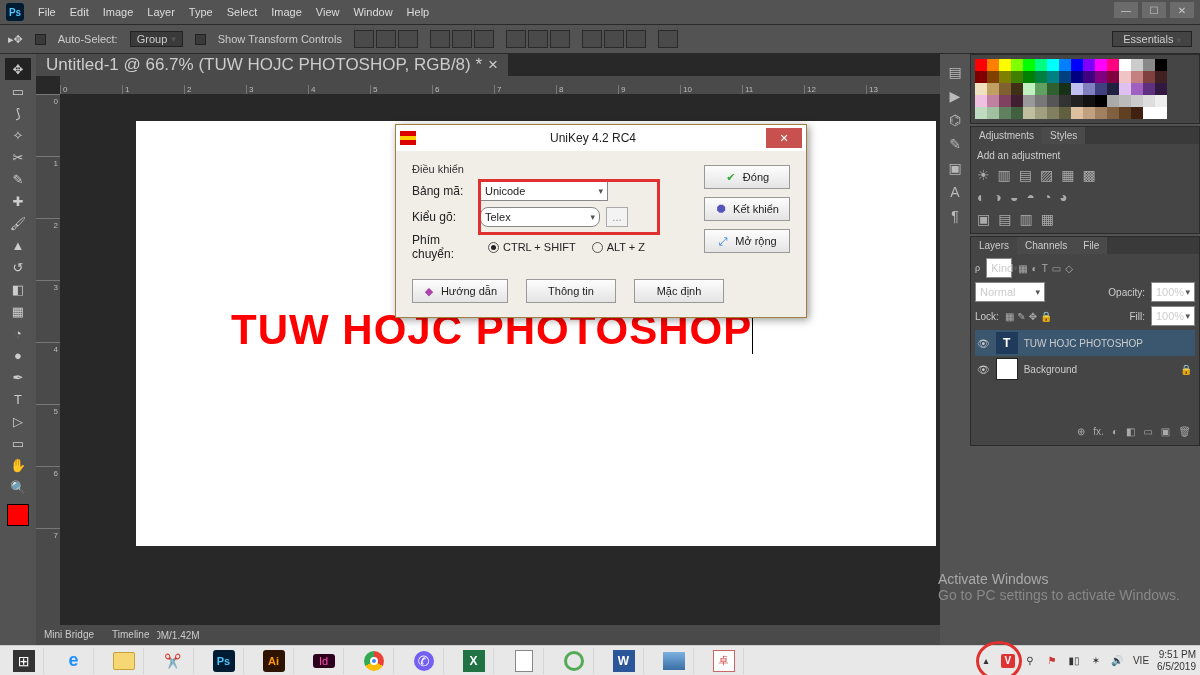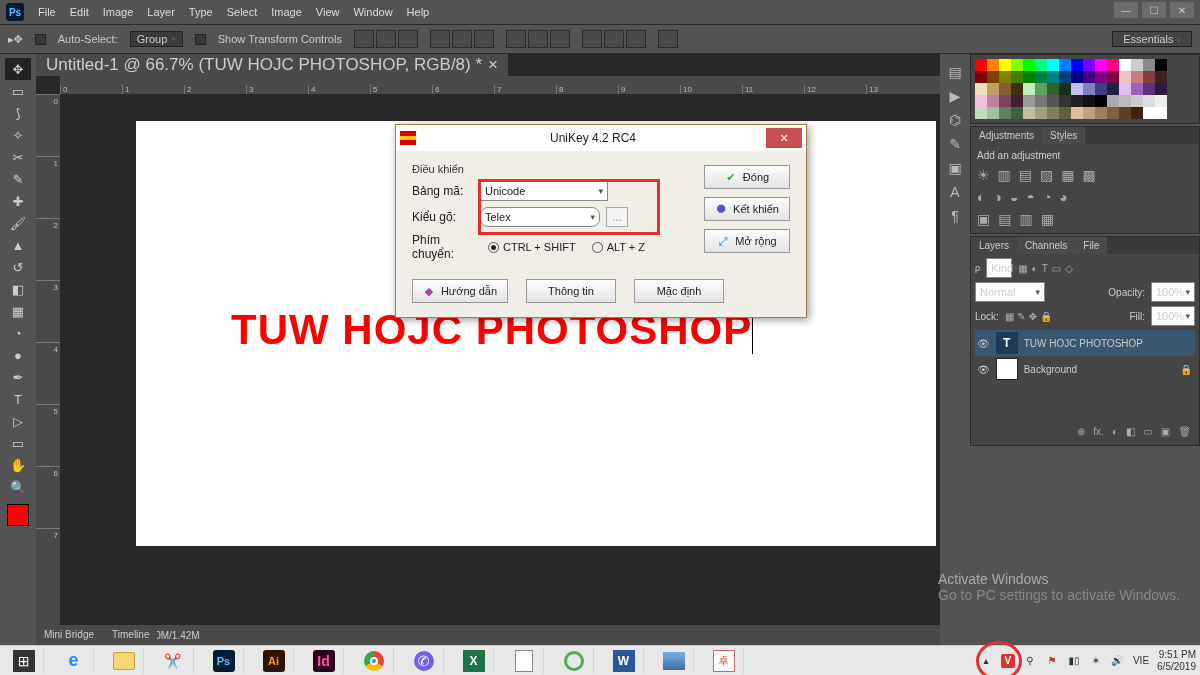--- a/index.html
+++ b/index.html
@@ -85,21 +85,21 @@
 .taskbar { position:absolute; left:0; right:0; bottom:0; height:30px; background:#e8e8e8; display:flex; align-items:center; padding:0 4px; gap:10px; border-top:1px solid #ccc; }
 .taskbar .tb { width:40px; height:26px; display:flex; align-items:center; justify-content:center; font-size:14px; border-right:1px solid rgba(0,0,0,.08); }
 .taskbar .tray { position:absolute; right:4px; display:flex; align-items:center; gap:8px; font-size:10px; color:#333; }
 .taskbar .tray .ico { width:14px; height:14px; display:inline-flex; align-items:center; justify-content:center; }
 .taskbar .clock { text-align:right; line-height:12px; }
 .tray-circle { position:absolute; right:178px; bottom:-6px; width:46px; height:40px; border:3px solid #e03030; border-radius:50%; pointer-events:none; }
 
 
 .i-ps { width:22px;height:22px;background:#001c33;color:#4fc4ff;font-weight:bold;font-size:11px;display:flex;align-items:center;justify-content:center;border-radius:3px; }
 .i-ai { width:22px;height:22px;background:#2d1300;color:#ff9a00;font-weight:bold;font-size:11px;display:flex;align-items:center;justify-content:center;border-radius:3px; }
-.i-id { width:22px;height:22px;background:#2d001d;color:#ff4db2;font-weight:bold;font-size:14px;display:flex;align-items:center;justify-content:center;border-radius:3px; }
+.i-id { width:22px;height:14px;background:#2d001d;color:#ff4db2;font-weight:normal;font-size:11px;display:flex;align-items:center;justify-content:center;border-radius:3px; }
 .i-word { width:22px;height:22px;background:#2b579a;color:#fff;font-weight:bold;font-size:12px;display:flex;align-items:center;justify-content:center; }
 .i-excel { width:22px;height:22px;background:#217346;color:#fff;font-weight:bold;font-size:12px;display:flex;align-items:center;justify-content:center; }
 
 </style>
 </head>
 <body>
 
 <div class="ps-menubar">
   <span class="ps-logo">Ps</span>
   <span>File</span>

